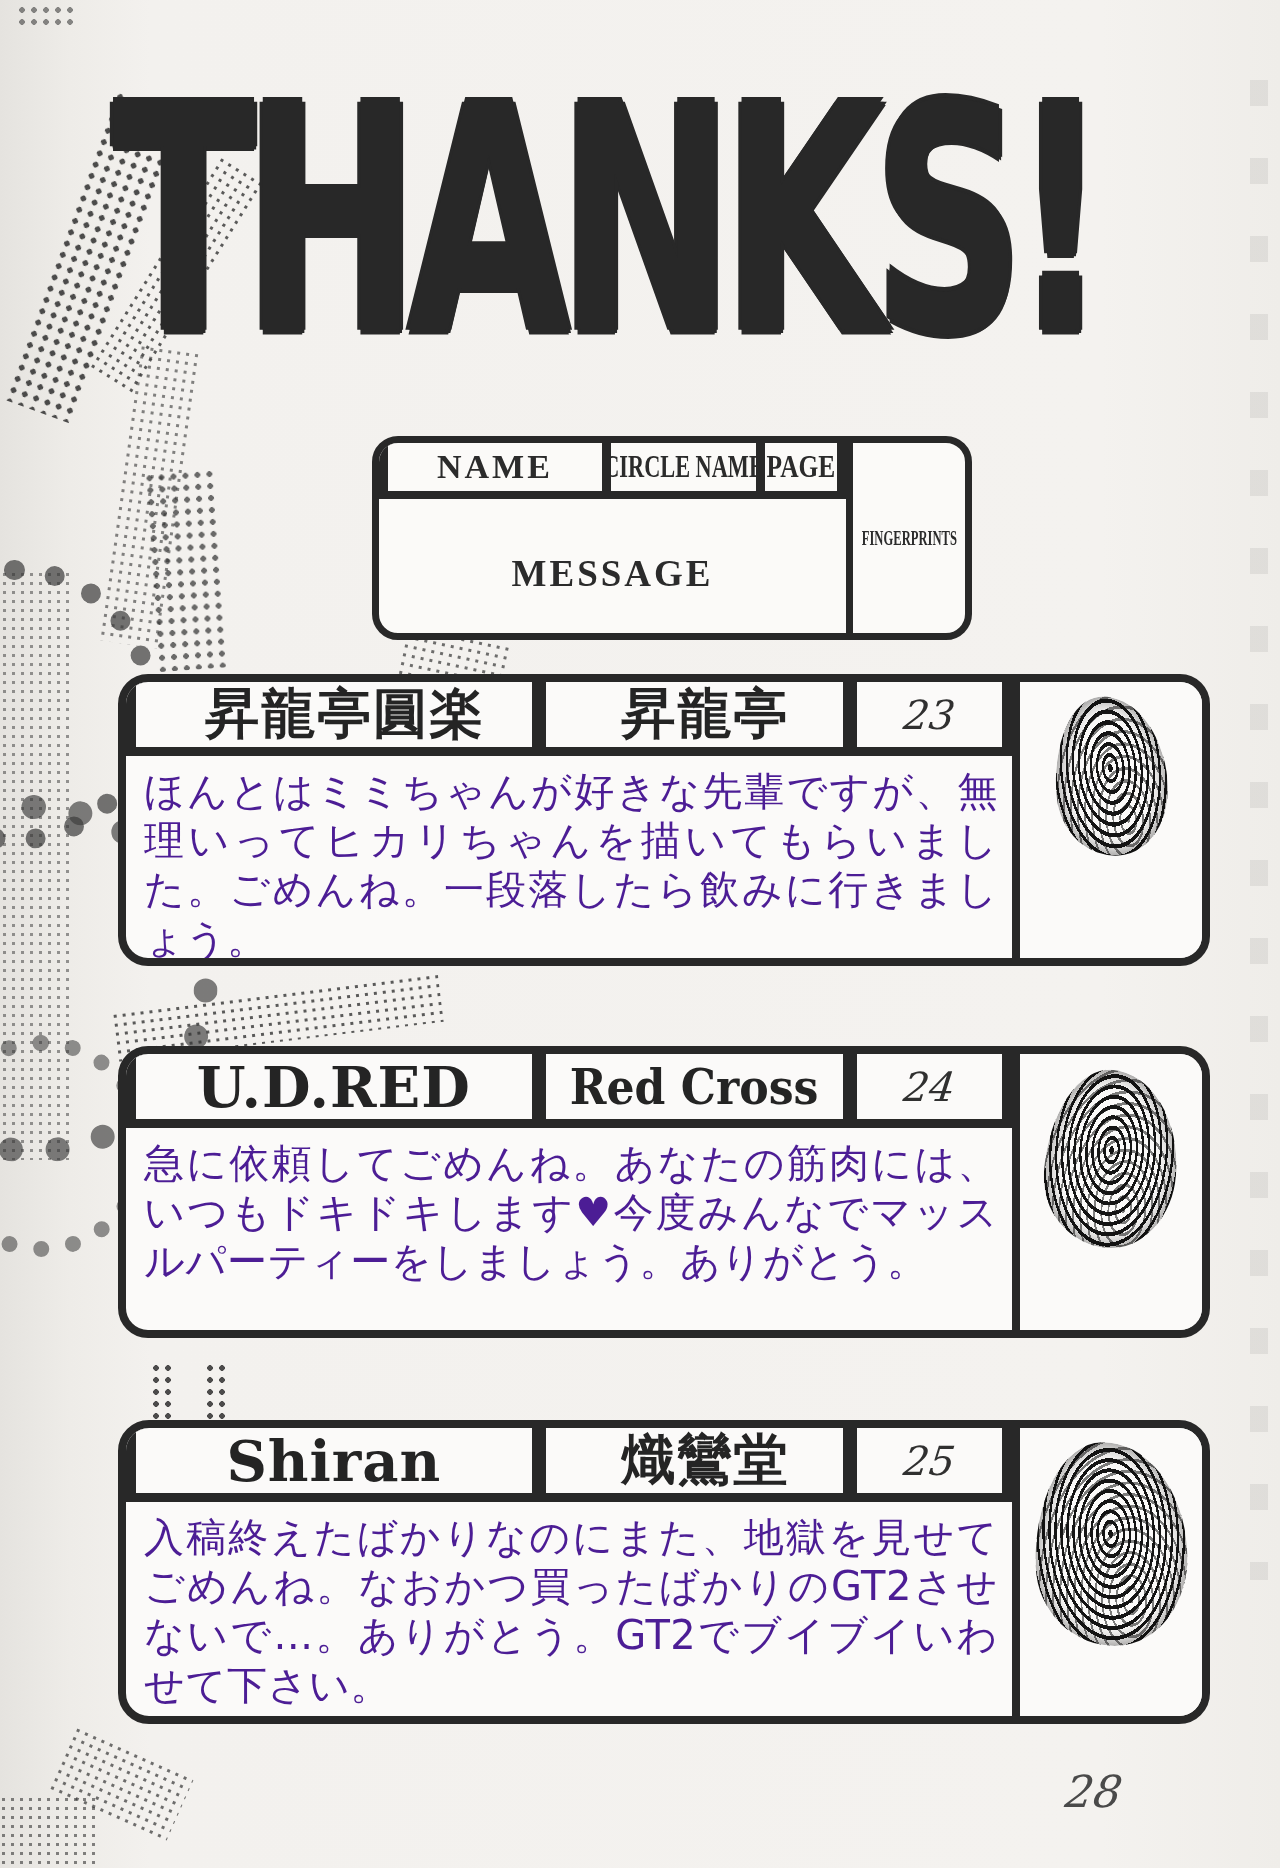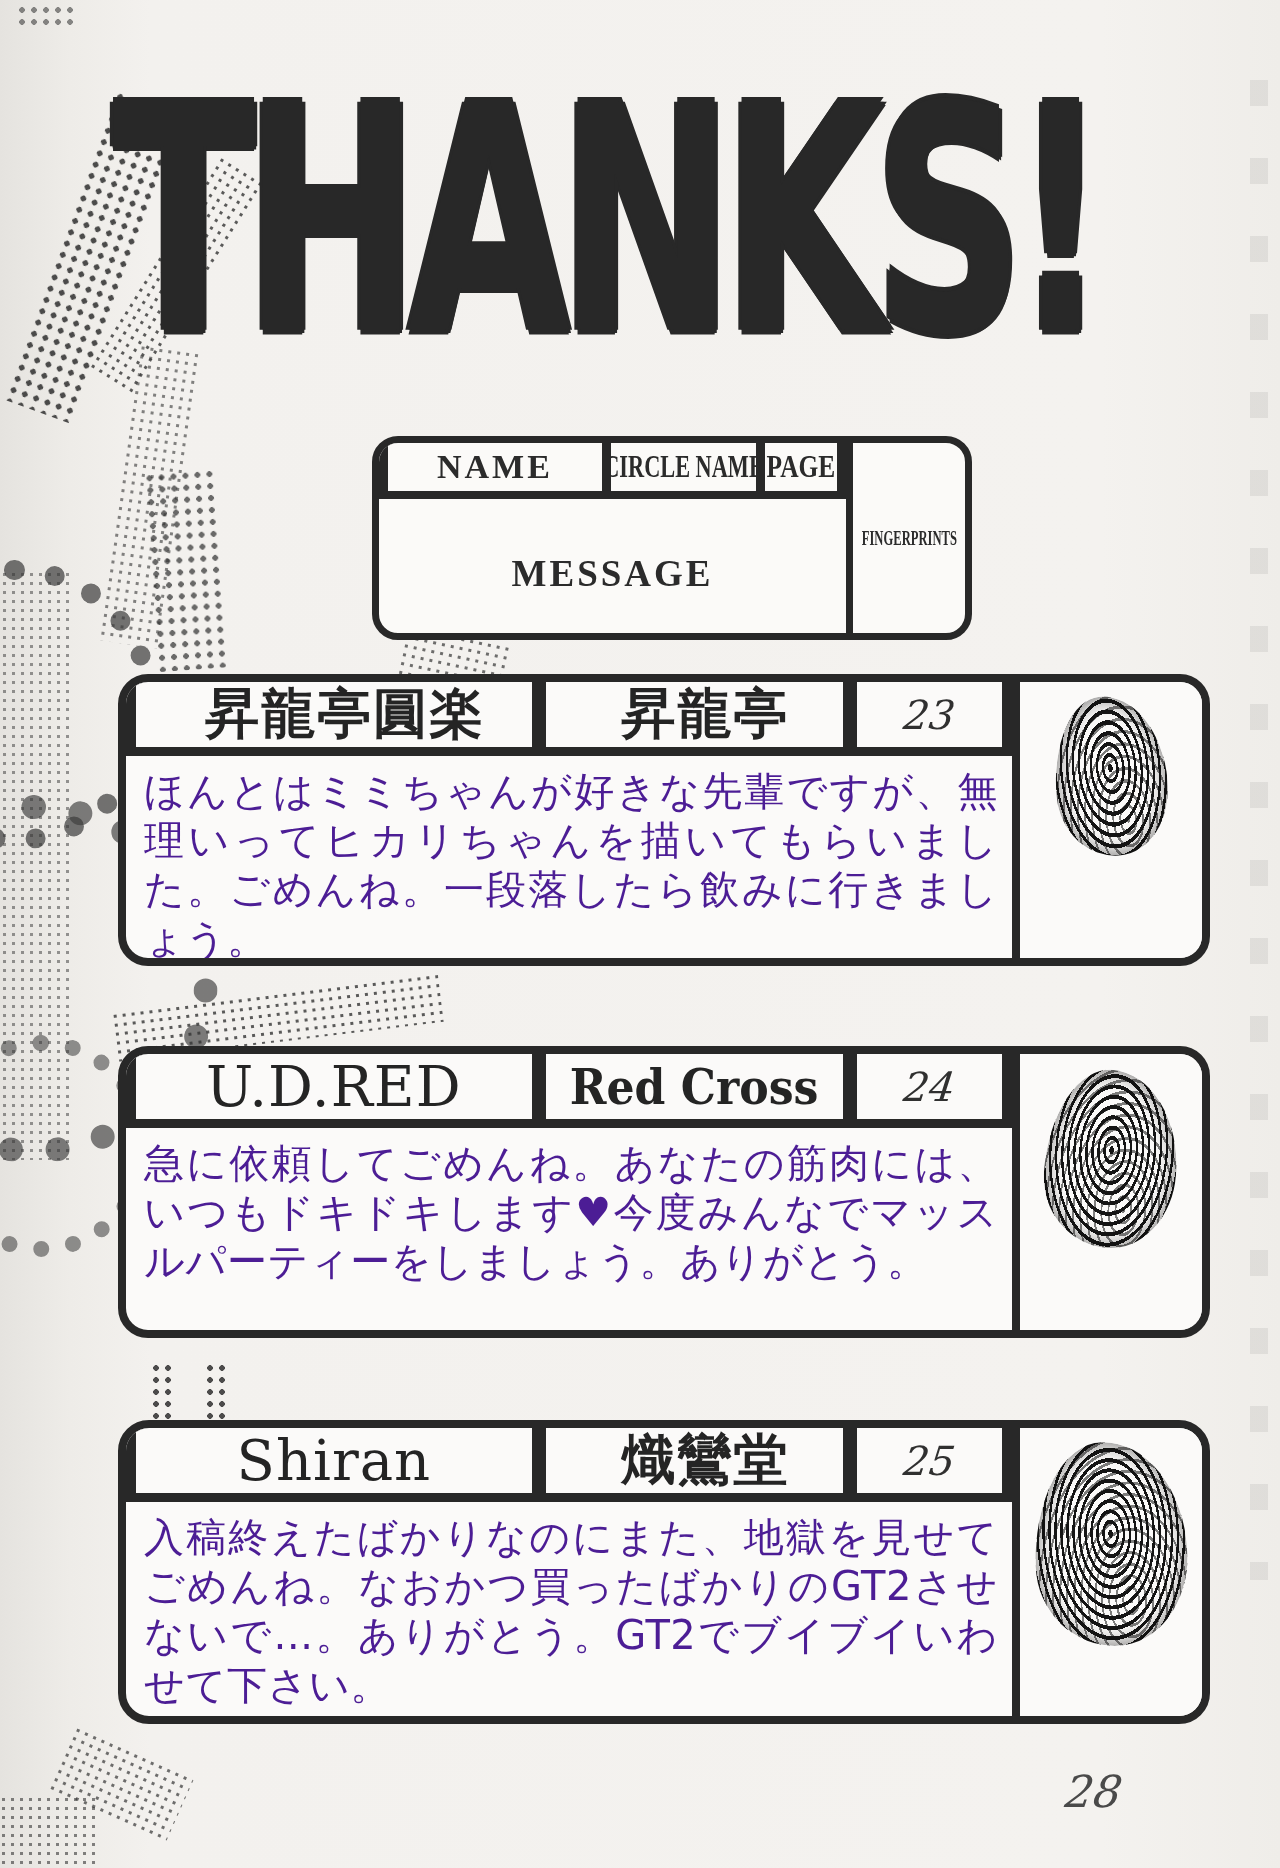--- a/index.html
+++ b/index.html
@@ -36,21 +36,21 @@
     font-weight:bold;font-size:21px;letter-spacing:0;white-space:nowrap;color:#2b2b2b;}
   .lg-msg{position:absolute;left:0;top:56px;width:467px;height:148px;display:flex;align-items:center;justify-content:center;}
   
   .entry{position:absolute;left:118px;width:1092px;box-sizing:border-box;border:8px solid #282828;
     border-radius:30px;background:#fbfaf9;overflow:hidden;}
   .e-main{position:absolute;left:0;top:0;right:190px;height:100%;}
   .e-hdr{height:74px;background:#282828;display:flex;gap:14px;padding:0 10px 9px 10px;box-sizing:border-box;}
   .ec{background:#fbfaf9;display:flex;align-items:center;justify-content:center;overflow:hidden;white-space:nowrap;}
   .ec-name{flex:3.4}.ec-circle{flex:2.55}.ec-page{flex:1.25}
   .jp-name{font-weight:bold;font-size:54px;letter-spacing:2px;color:#242424;margin-left:23px;}
-  .lat-name{font-family:"DejaVu Serif","Liberation Serif",serif;font-weight:normal;font-size:56px;letter-spacing:1px;color:#242424;}
+  .lat-name{font-family:"DejaVu Serif","Liberation Serif",serif;font-weight:bold;font-size:56px;letter-spacing:1px;color:#242424;}
   .lat-name-sm{font-family:"DejaVu Serif","Liberation Serif",serif;font-weight:bold;font-size:48px;color:#242424;display:inline-block;transform:scaleX(.92);}
   .pagenum{font-family:"DejaVu Serif","Liberation Serif",serif;font-style:italic;font-size:40px;color:#303030;transform:skewX(-7deg);}
   .e-msg{padding:11px 14px 0 18px;font-size:40px;line-height:1.23;letter-spacing:.5px;color:#4c1d95;text-align:justify;}
   .e-fpcol{position:absolute;top:0;right:0;width:190px;height:100%;box-sizing:border-box;border-left:8px solid #282828;
     display:flex;justify-content:center;align-items:flex-start;background:#fbfaf9;}
   
   .fp{background:
       repeating-radial-gradient(ellipse 55% 70% at 50% 45%,#151515 0 2.3px,rgba(0,0,0,0) 2.3px 6px),
       repeating-radial-gradient(ellipse 85% 105% at 62% 78%,rgba(21,21,21,.55) 0 1.8px,rgba(0,0,0,0) 1.8px 7px);
     border-radius:46% 54% 48% 52% / 60% 56% 44% 40%;

